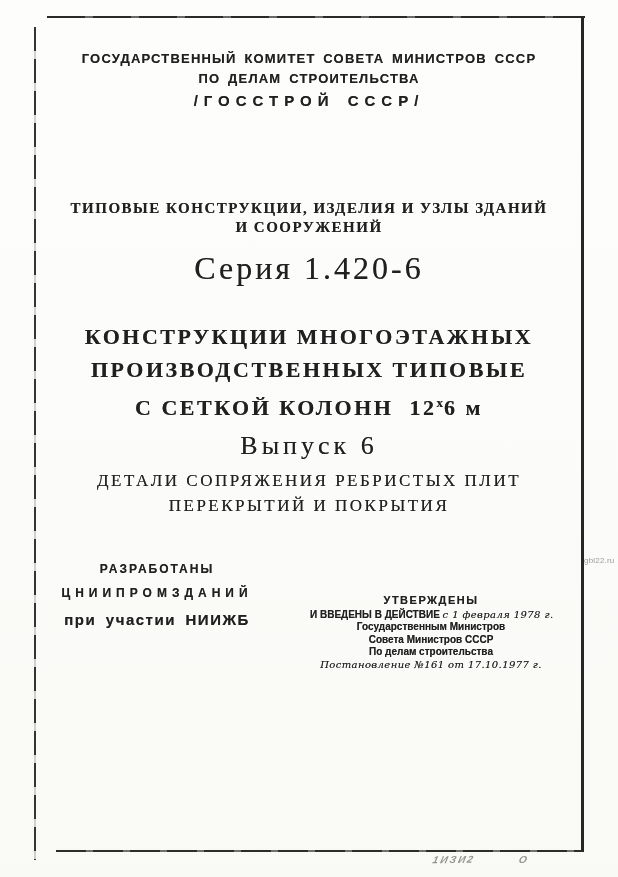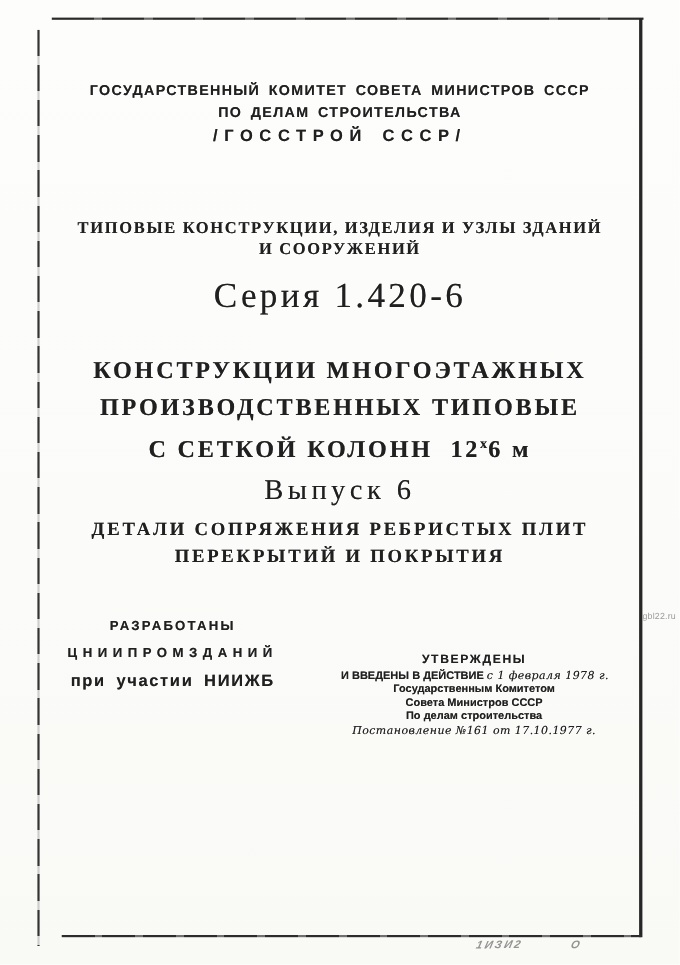--- a/index.html
+++ b/index.html
@@ -18,29 +18,29 @@
   .b-top{position:absolute;left:47px;top:16px;width:538px;height:2px;
     background:repeating-linear-gradient(to right,#2a2a2a 0 38px,#6a6a6a 38px 46px);}
   .b-left{position:absolute;left:34px;top:27px;width:2px;height:833px;
     background:repeating-linear-gradient(to bottom,#343434 0 24px,rgba(52,52,52,.22) 24px 32px);}
   .b-right{position:absolute;left:581px;top:17px;width:3px;height:835px;background:#262626;}
   .b-bottom{position:absolute;left:56px;top:850px;width:527px;height:2px;
     background:repeating-linear-gradient(to right,#2c2c2c 0 30px,#707070 30px 37px);}
   
   .abs{position:absolute;left:35px;width:548px;text-align:center;}
   .ink{color:#202020;text-shadow:0 0 .4px rgba(0,0,0,.5);}
-  .hdr{top:49px;font-weight:bold;font-size:13px;line-height:20px;letter-spacing:1.2px;word-spacing:3px;margin-top:23px;}
+  .hdr{top:49px;font-weight:bold;font-size:13px;line-height:20px;letter-spacing:1.2px;word-spacing:3px;}
   .hdr .gosstroy{display:block;margin-top:2px;font-size:15px;letter-spacing:6px;}
   .serif{font-family:"Liberation Serif","DejaVu Serif",serif;}
   .catalog{top:199px;font-weight:bold;font-size:15px;line-height:19px;letter-spacing:1.5px;}
   .series-label{top:250px;font-size:32px;letter-spacing:3px;font-weight:normal;}
   .main-title{top:320px;font-weight:bold;font-size:22px;line-height:33px;letter-spacing:2.5px;}
   .main-title sup{font-size:13px;vertical-align:super;letter-spacing:1px;}
   .issue-label{top:431px;font-size:26px;letter-spacing:4px;font-weight:normal;}
-  .issue-title{top:468px;font-weight:bold;font-size:17px;line-height:25px;letter-spacing:2.5px;}
+  .issue-title{top:468px;font-weight:normal;font-size:17px;line-height:25px;letter-spacing:2.5px;}
   .developed{position:absolute;left:47px;top:562px;width:220px;text-align:center;font-weight:bold;}
   .developed .d1{font-size:12px;letter-spacing:2px;}
   .developed .d2{margin-top:10px;font-size:12px;letter-spacing:5px;}
   .developed .d3{margin-top:11px;font-size:15px;letter-spacing:1.5px;word-spacing:4px;}
   .approved{position:absolute;left:310px;top:594px;width:242px;text-align:center;
     font-weight:bold;font-size:10px;line-height:12.5px;}
   .approved .a1{font-size:11px;letter-spacing:1.5px;margin-bottom:2px;}
   .approved .row{white-space:nowrap;}
   .hand{font-family:"DejaVu Serif","Liberation Serif",serif;font-style:italic;font-weight:400;letter-spacing:.4px;}
   
@@ -87,21 +87,21 @@
 
   <div class="developed ink">
     <div class="d1">РАЗРАБОТАНЫ</div>
     <div class="d2">ЦНИИПРОМЗДАНИЙ</div>
     <div class="d3">при участии НИИЖБ</div>
   </div>
 
   <div class="approved ink">
     <div class="a1">УТВЕРЖДЕНЫ</div>
     <div class="row"><span>И ВВЕДЕНЫ В ДЕЙСТВИЕ</span>&nbsp;<span class="hand">с 1 февраля 1978 г.</span></div>
-    <div>Государственным Комитетом</div>
+    <div>Государственным Министров</div>
     <div>Совета Министров СССР</div>
     <div>По делам строительства</div>
     <div class="hand row">Постановление №161 от 17.10.1977 г.</div>
   </div>
 
   <div class="watermark">gbl22.ru</div>
   <div class="ghost ghost-left">1ИЗИ2</div>
   <div class="ghost ghost-right">О</div>
 
 </div>

